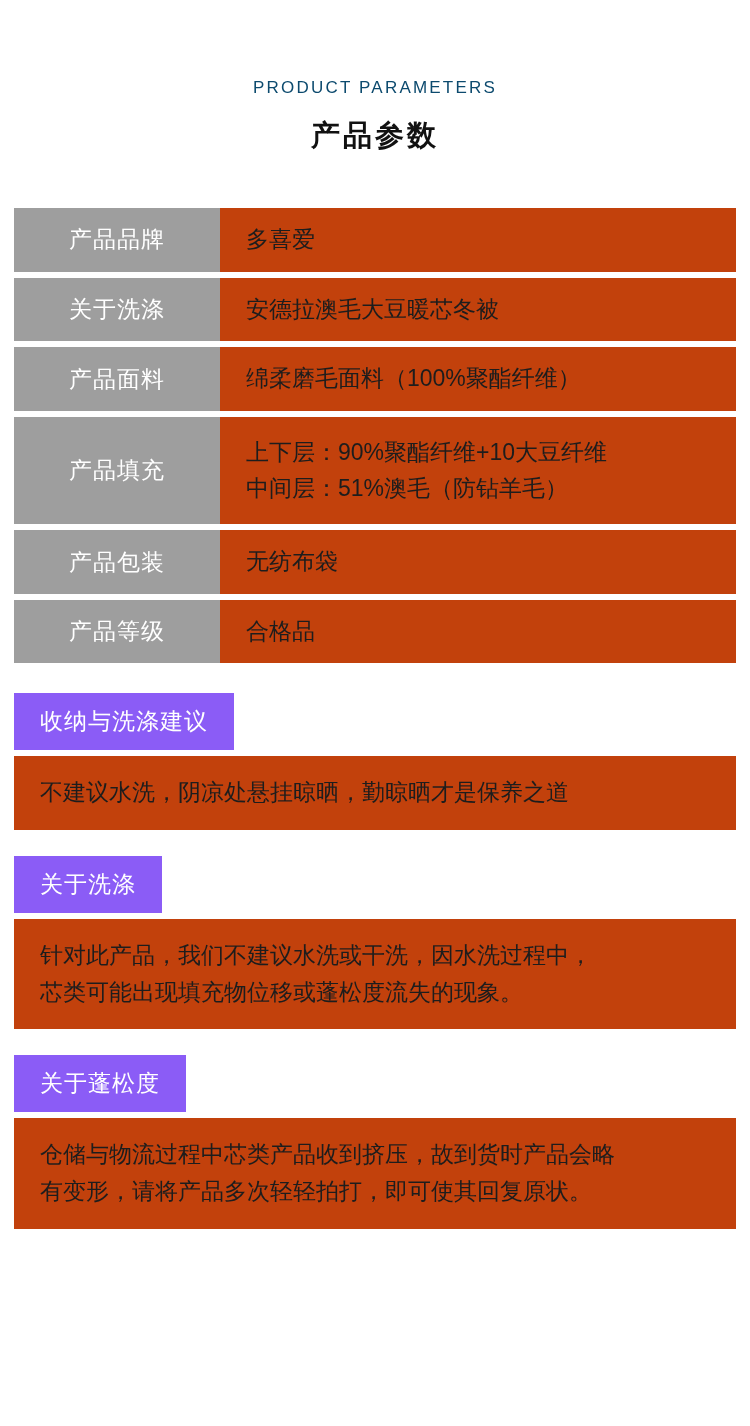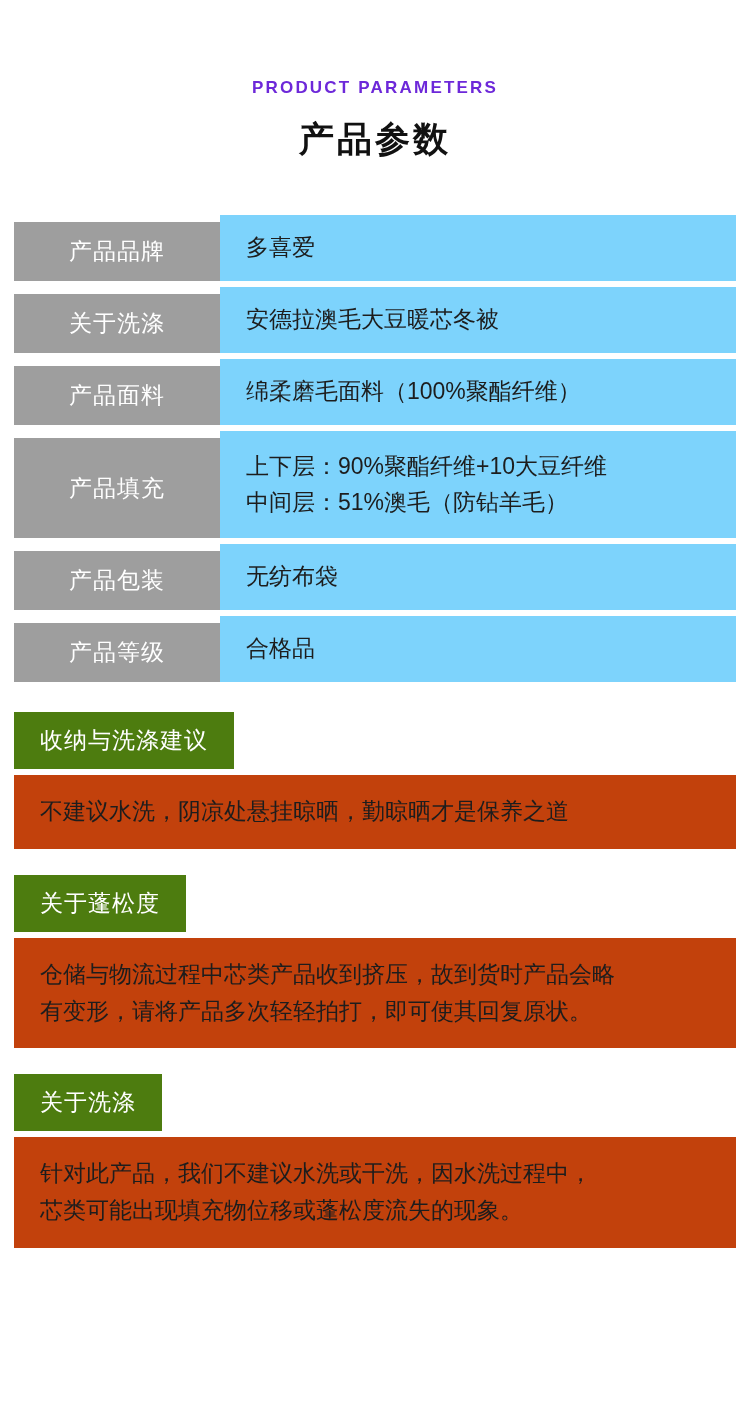--- a/index.html
+++ b/index.html
@@ -22,26 +22,26 @@
   }
 
   
   .header {
     padding-top: 78px;
     text-align: center;
   }
   .header-eyebrow {
     font-size: 17px;
     letter-spacing: 2.2px;
-    color: #6d28d9;
-    font-weight: 700;
+    color: #0c4a6e;
+    font-weight: 400;
   }
   .header-title {
     margin-top: 18px;
-    font-size: 35px;
+    font-size: 29px;
     font-weight: 700;
     letter-spacing: 3px;
     color: #111111;
   }
 
   
   .spec-table {
     margin-top: 52px;
     padding: 0 14px;
     box-sizing: border-box;
@@ -56,25 +56,24 @@
     flex: 0 0 206px;
     background: #9e9e9e;
     color: #ffffff;
     font-size: 23px;
     letter-spacing: 1px;
     display: flex;
     align-items: center;
     justify-content: center;
     padding: 14px 0;
     box-sizing: border-box;
-    margin-top: 7px;
   }
   .spec-value {
     flex: 1 1 auto;
-    background: #7dd3fc;
+    background: #c2410c;
     color: #1d1d1d;
     font-size: 23px;
     display: flex;
     align-items: center;
     padding: 14px 0 14px 26px;
     box-sizing: border-box;
     line-height: 1.55;
   }
   .spec-value .multiline {
     display: block;
@@ -89,21 +88,21 @@
   .notes {
     margin-top: 30px;
     padding: 0 14px;
     box-sizing: border-box;
   }
   .note-block {
     margin-bottom: 26px;
   }
   .note-heading {
     display: inline-block;
-    background: #4d7c0f;
+    background: #8b5cf6;
     color: #ffffff;
     font-size: 23px;
     letter-spacing: 1px;
     padding: 13px 26px;
     box-sizing: border-box;
   }
   .note-body {
     margin-top: 6px;
     background: #c2410c;
     color: #1d1d1d;
@@ -176,34 +175,34 @@
     </div>
 
   </div>
 
   <div class="notes">
 
     <div class="note-block">
       <div class="note-heading">收纳与洗涤建议</div>
       <div class="note-body">
         <span class="line">不建议水洗，阴凉处悬挂晾晒，勤晾晒才是保养之道</span>
+      </div>
+    </div>
+
+    <div class="note-block">
+      <div class="note-heading">关于洗涤</div>
+      <div class="note-body">
+        <span class="line">针对此产品，我们不建议水洗或干洗，因水洗过程中，</span>
+        <span class="line">芯类可能出现填充物位移或蓬松度流失的现象。</span>
       </div>
     </div>
 
     <div class="note-block">
       <div class="note-heading">关于蓬松度</div>
       <div class="note-body">
         <span class="line">仓储与物流过程中芯类产品收到挤压，故到货时产品会略</span>
         <span class="line">有变形，请将产品多次轻轻拍打，即可使其回复原状。</span>
       </div>
     </div>
 
-    <div class="note-block">
-      <div class="note-heading">关于洗涤</div>
-      <div class="note-body">
-        <span class="line">针对此产品，我们不建议水洗或干洗，因水洗过程中，</span>
-        <span class="line">芯类可能出现填充物位移或蓬松度流失的现象。</span>
-      </div>
-    </div>
-
   </div>
 
 </div>
 
 </body></html>

